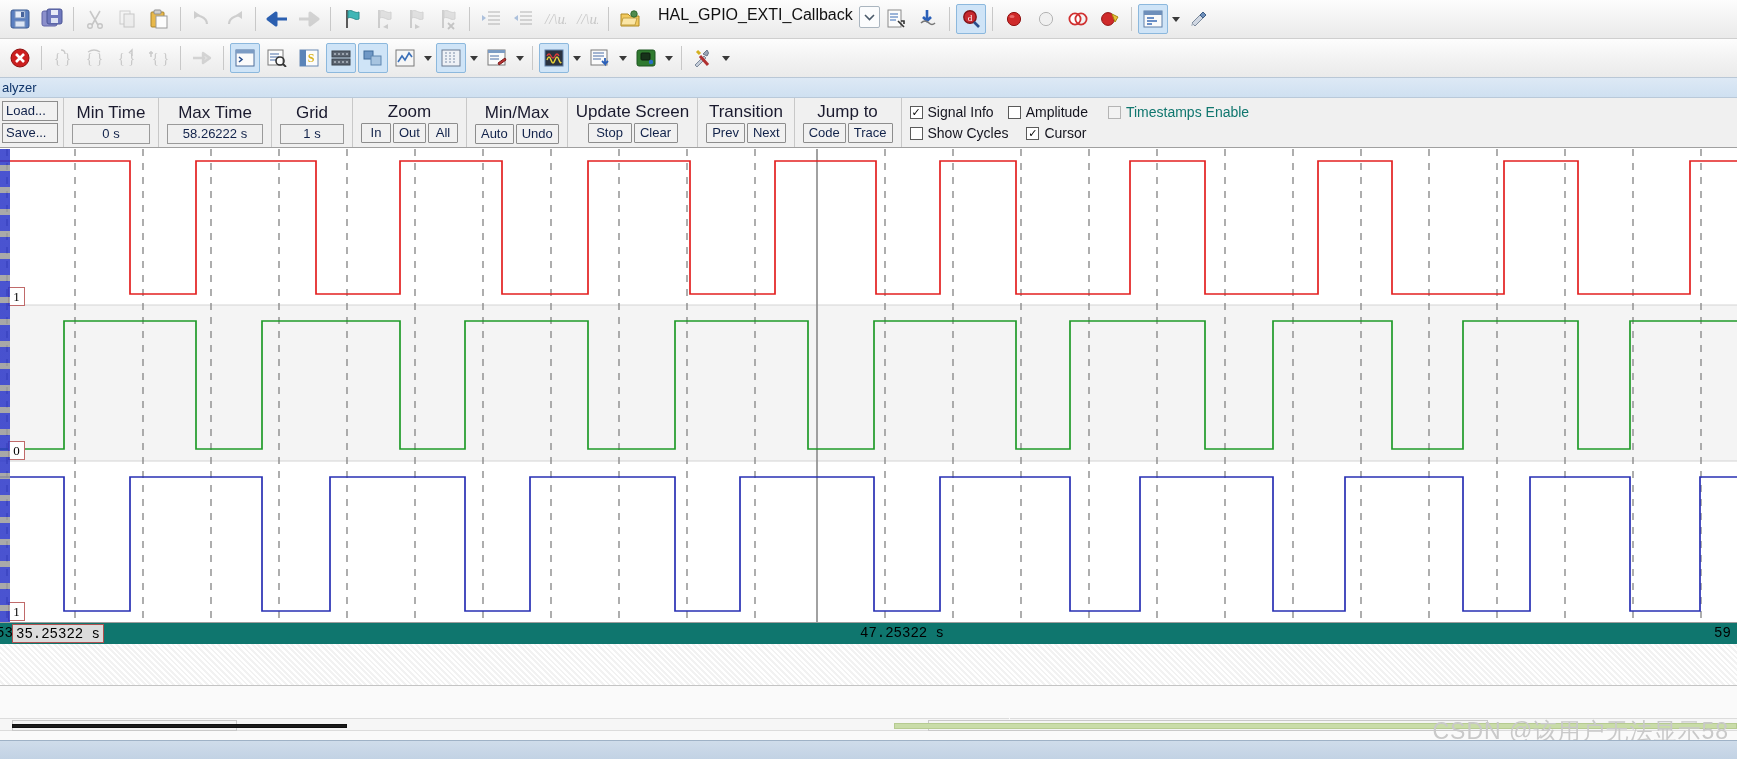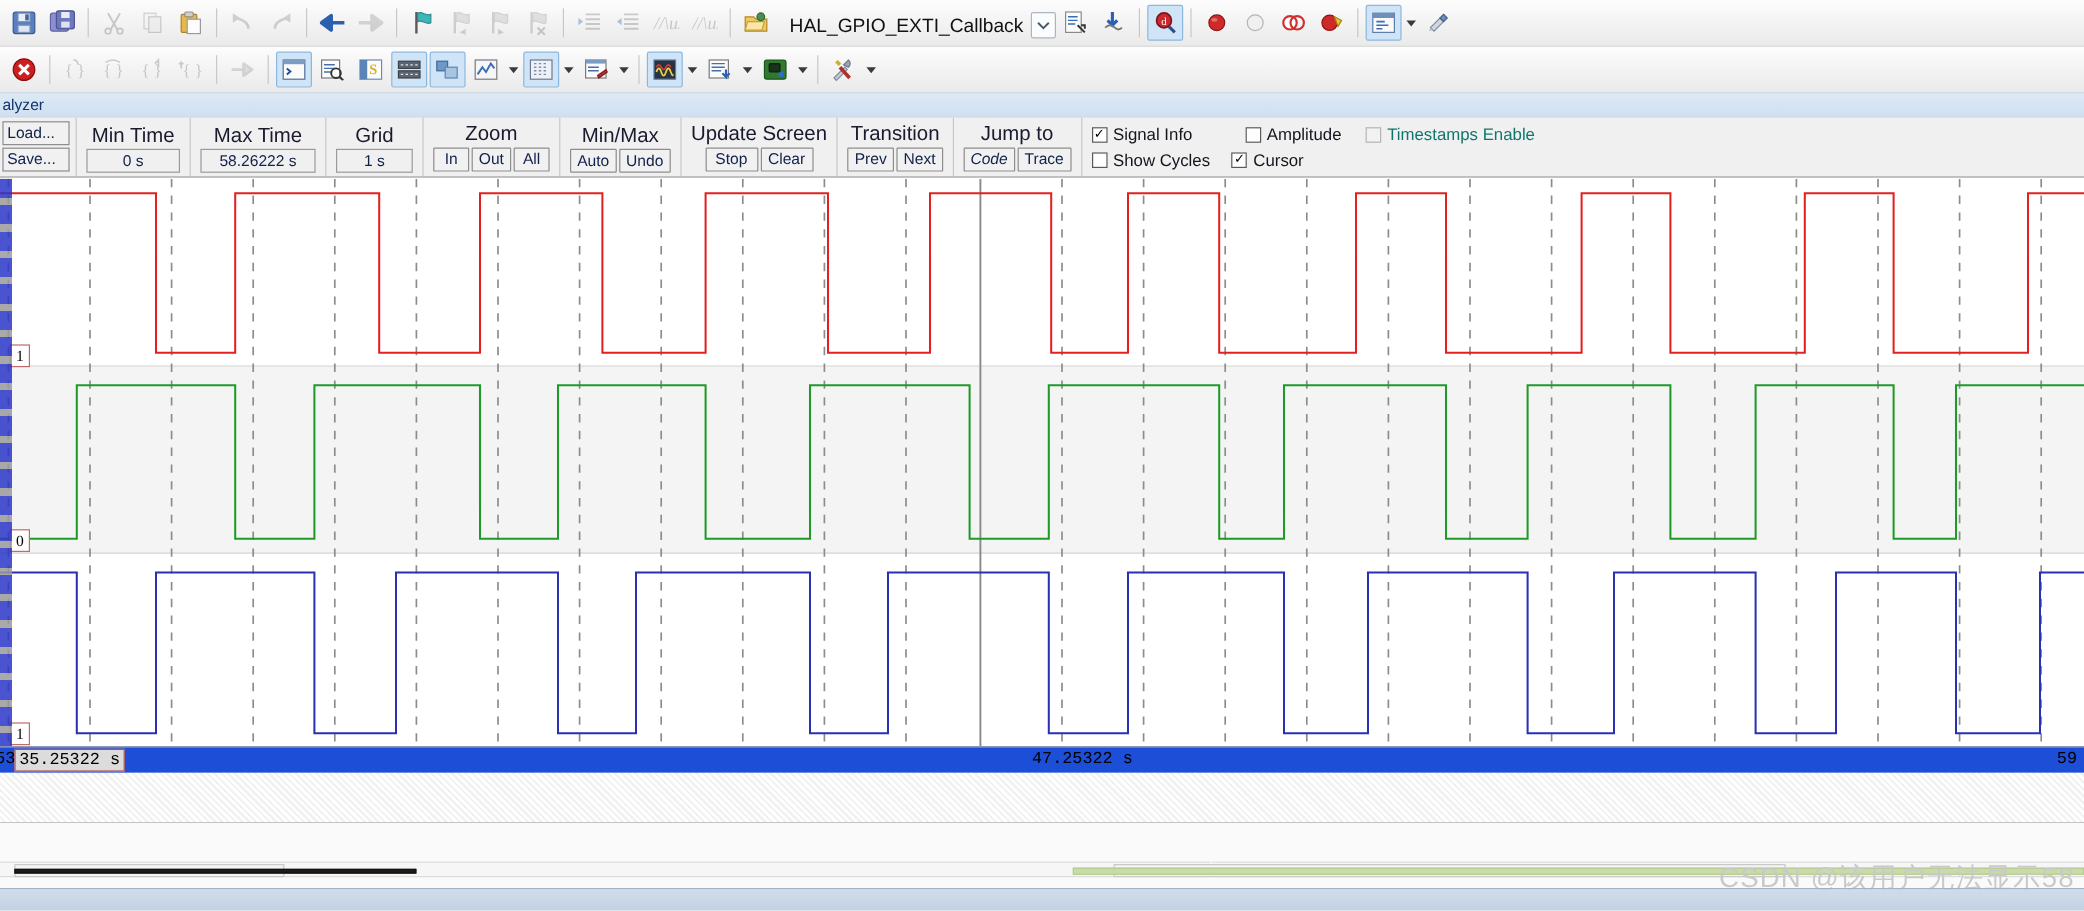--- a/index.html
+++ b/index.html
@@ -31,21 +31,21 @@
   .tb-btn.active {
     background: #cfe4f7;
     border: 1px solid #8cb8dd;
   }
   .tb-sep { width: 1px; height: 24px; background:#c8c8c8; margin: 0 5px; }
   .tb-drop { width: 14px; height: 30px; display:flex; align-items:center; justify-content:center; }
   .caret { width:0;height:0;border-left:4px solid transparent;border-right:4px solid transparent;border-top:5px solid #3a3a3a; }
   .disabledIcon { opacity: .42; }
 
   .combo-wrap {
-    display:flex; align-items:flex-end; height:26px; margin-left:6px;
+    display:flex; align-items:flex-start; height:26px; margin-left:6px;
   }
   .combo-text {
     font-size: 16px; color:#111; padding: 0 6px;
     white-space: nowrap;
   }
   .combo-arrow {
     width: 21px; height: 22px; border:1px solid #aab5bf; background:#fbfcfd;
     display:flex;align-items:center;justify-content:center; border-radius:2px;
   }
 
@@ -118,21 +118,21 @@
   .sig-badge {
     position:absolute; width:17px; height:19px;
     border:1px solid #c06a6a; background:#fff;
     font-size:13px; color:#000; text-align:center; line-height:17px;
     font-family:"Liberation Serif", serif;
   }
 
   
   .time-ruler {
     position:absolute; left:0; top:622px; width:1737px; height:22px;
-    background:#1d4ed8; border-top:1px solid #9e9e9e;
+    background:#0f766e; border-top:1px solid #9e9e9e;
   }
   .tlabel {
     position:absolute; top:1px; height:19px; line-height:19px;
     font-size:14px; color:#000; font-family:"Liberation Mono", monospace;
     white-space:nowrap;
   }
   .tlabel.boxed { border:1px solid #b05050; padding:0 3px; background:#dcdcdc; }
 
   .hatch {
     position:absolute; left:0; top:644px; width:1737px; height:42px;
@@ -572,32 +572,32 @@
       <div class="grp-label">Transition</div>
       <div class="grp-row">
         <div class="mini-btn" style="min-width:38px;">Prev</div>
         <div class="mini-btn" style="min-width:38px;">Next</div>
       </div>
     </div>
 
     <div class="grp" style="padding:0 8px;">
       <div class="grp-label">Jump to</div>
       <div class="grp-row">
-        <div class="mini-btn" style="min-width:42px;font-style:italic;">Code</div>
+        <div class="mini-btn" style="min-width:42px;">Code</div>
         <div class="mini-btn" style="min-width:42px;">Trace</div>
       </div>
     </div>
 
     <div class="chkcol">
       <div class="chkrow">
         <div class="chkitem">
           <span class="chk">✓</span>
           <span class="chklabel">Signal Info</span>
         </div>
-        <div class="chkitem" style="margin-left:38px;">
+        <div class="chkitem" style="margin-left:8px;">
           <span class="chk"></span>
           <span class="chklabel">Amplitude</span>
         </div>
         <div class="chkitem" style="margin-left:14px;">
           <span class="chk dis"></span>
           <span class="chklabel dis">Timestamps Enable</span>
         </div>
       </div>
       <div class="chkrow">
         <div class="chkitem">

